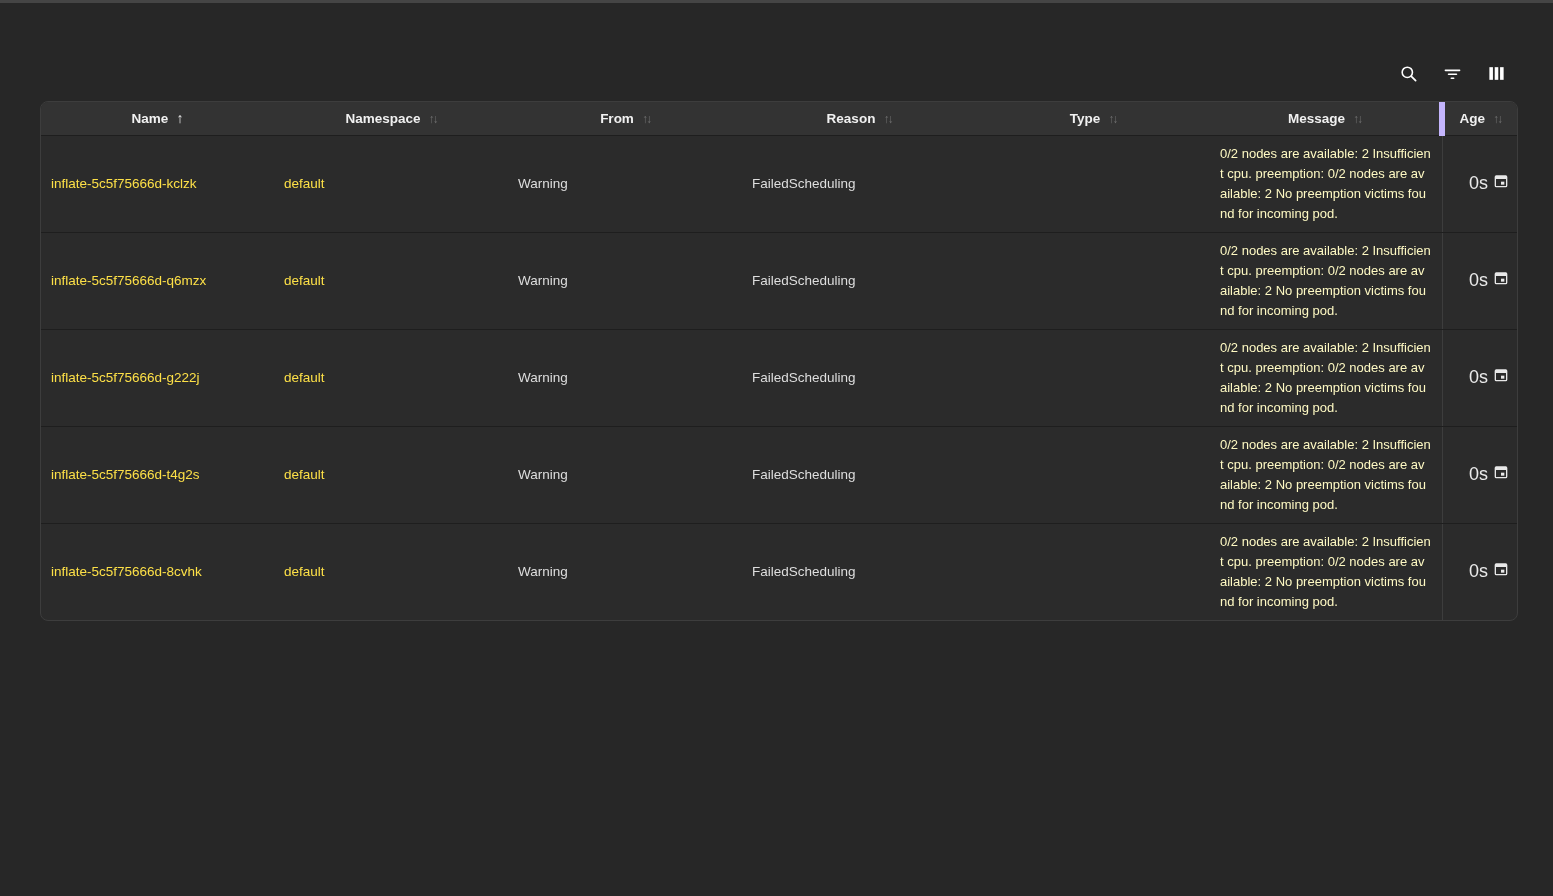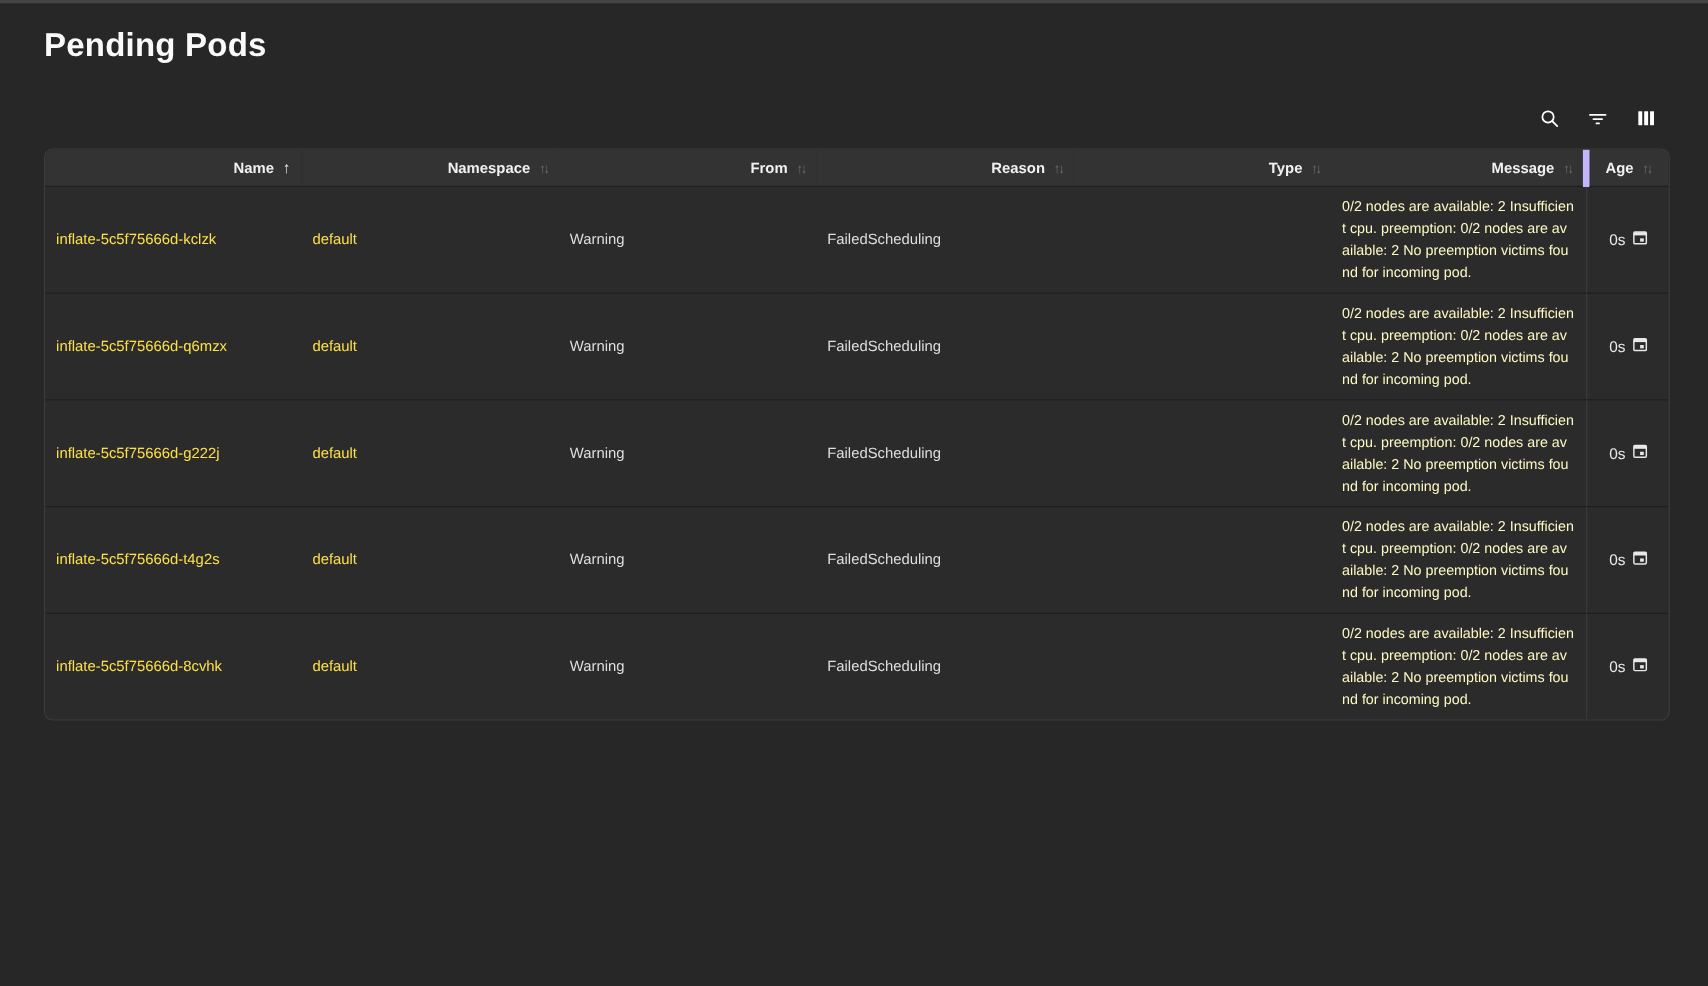--- a/index.html
+++ b/index.html
@@ -42,21 +42,21 @@
     background: #2b2b2b;
     overflow: hidden;
   }
   table {
     width: 100%;
     border-collapse: collapse;
     table-layout: fixed;
   }
   thead th {
     background: #333333;
-    text-align: right;
+    text-align: center;
     font-size: 13.5px;
     font-weight: bold;
     color: #f1f1f1;
     height: 33px;
     padding: 6px 10px;
     border-bottom: 1px solid #1e1e1e;
     white-space: nowrap;
     cursor: pointer;
   }
   thead th.col-age {
@@ -87,46 +87,45 @@
   }
   tbody tr:last-child td { border-bottom: none; }
   td.cell-message {
     font-size: 13px;
     line-height: 20px;
     word-break: break-all;
     color: #fef9c3;
   }
   td.cell-age {
     border-left: 1px solid #3d3d3d;
-    text-align: center;
+    text-align: right;
     white-space: nowrap;
     padding-right: 10px;
     color: #eaeaea;
-    font-size: 14px;
+    font-size: 18px;
     margin-top: 16px;
   }
   td.cell-age .age-wrap {
     display: inline-flex;
     align-items: center;
     gap: 5px;
   }
   a.link {
     color: #fde047;
     text-decoration: none;
     cursor: pointer;
   }
 </style>
 </head>
 <body>
 
 <div class="top-strip"></div>
 
 <div class="page">
 
-  <h1 class="page-title">Pending Pods</h1>
 
   <div class="toolbar">
     <button class="icon-btn">
       <span>
         <svg width="19" height="19" viewBox="0 0 24 24">
           <circle cx="10.5" cy="10.5" r="6.5" fill="none" stroke="#ffffff" stroke-width="2"></circle>
           <line x1="15.6" y1="15.6" x2="21" y2="21" stroke="#ffffff" stroke-width="2.2" stroke-linecap="round"></line>
         </svg>
       </span>
     </button>

